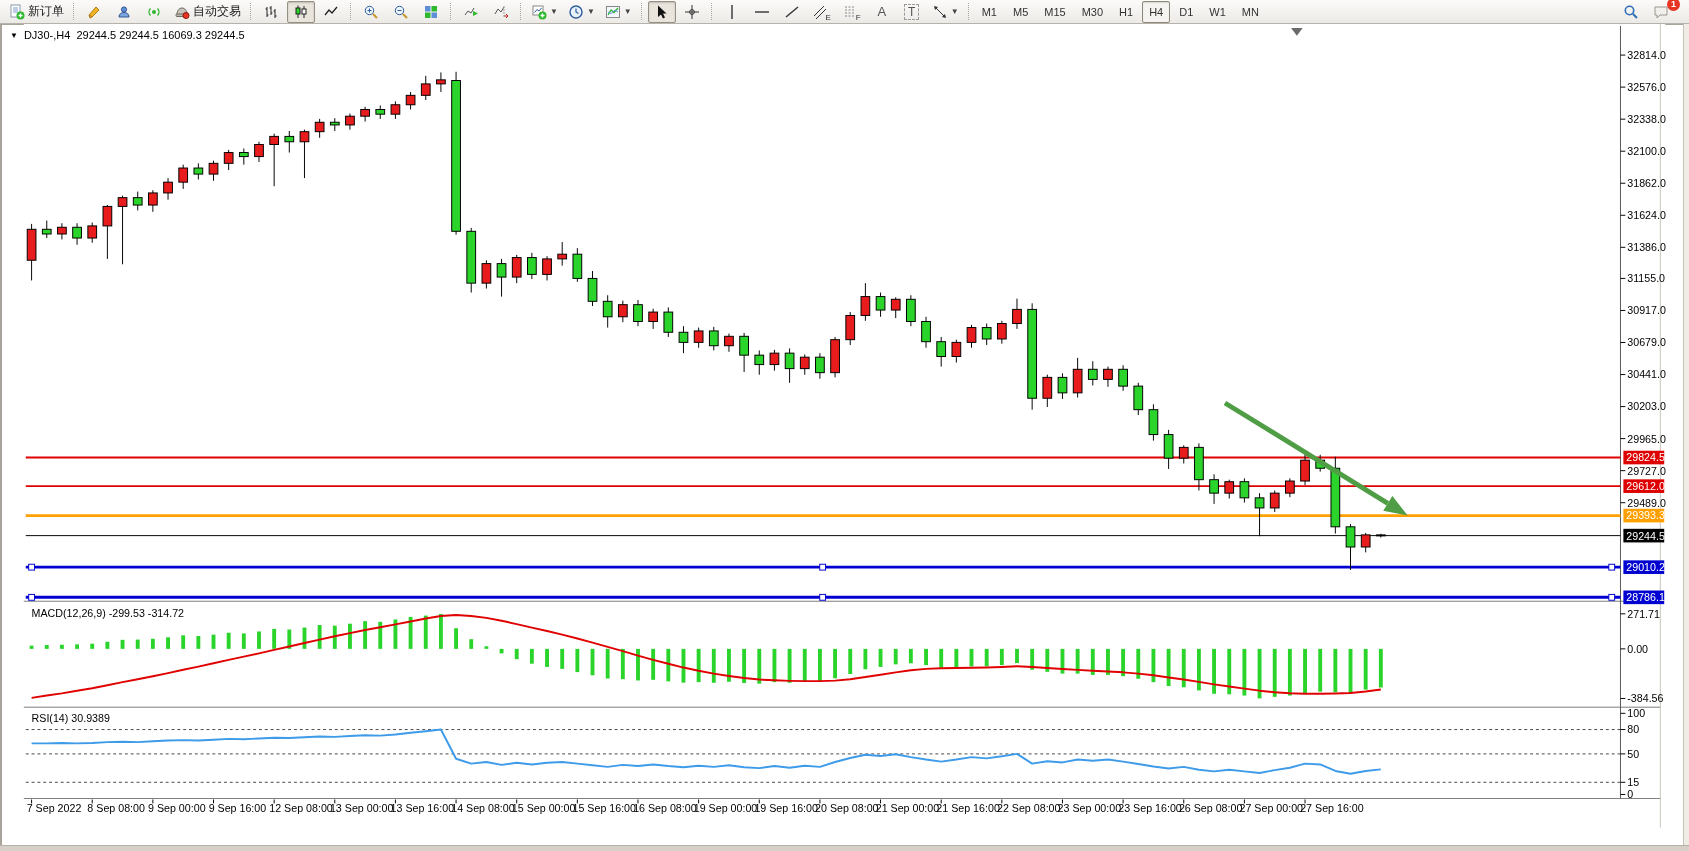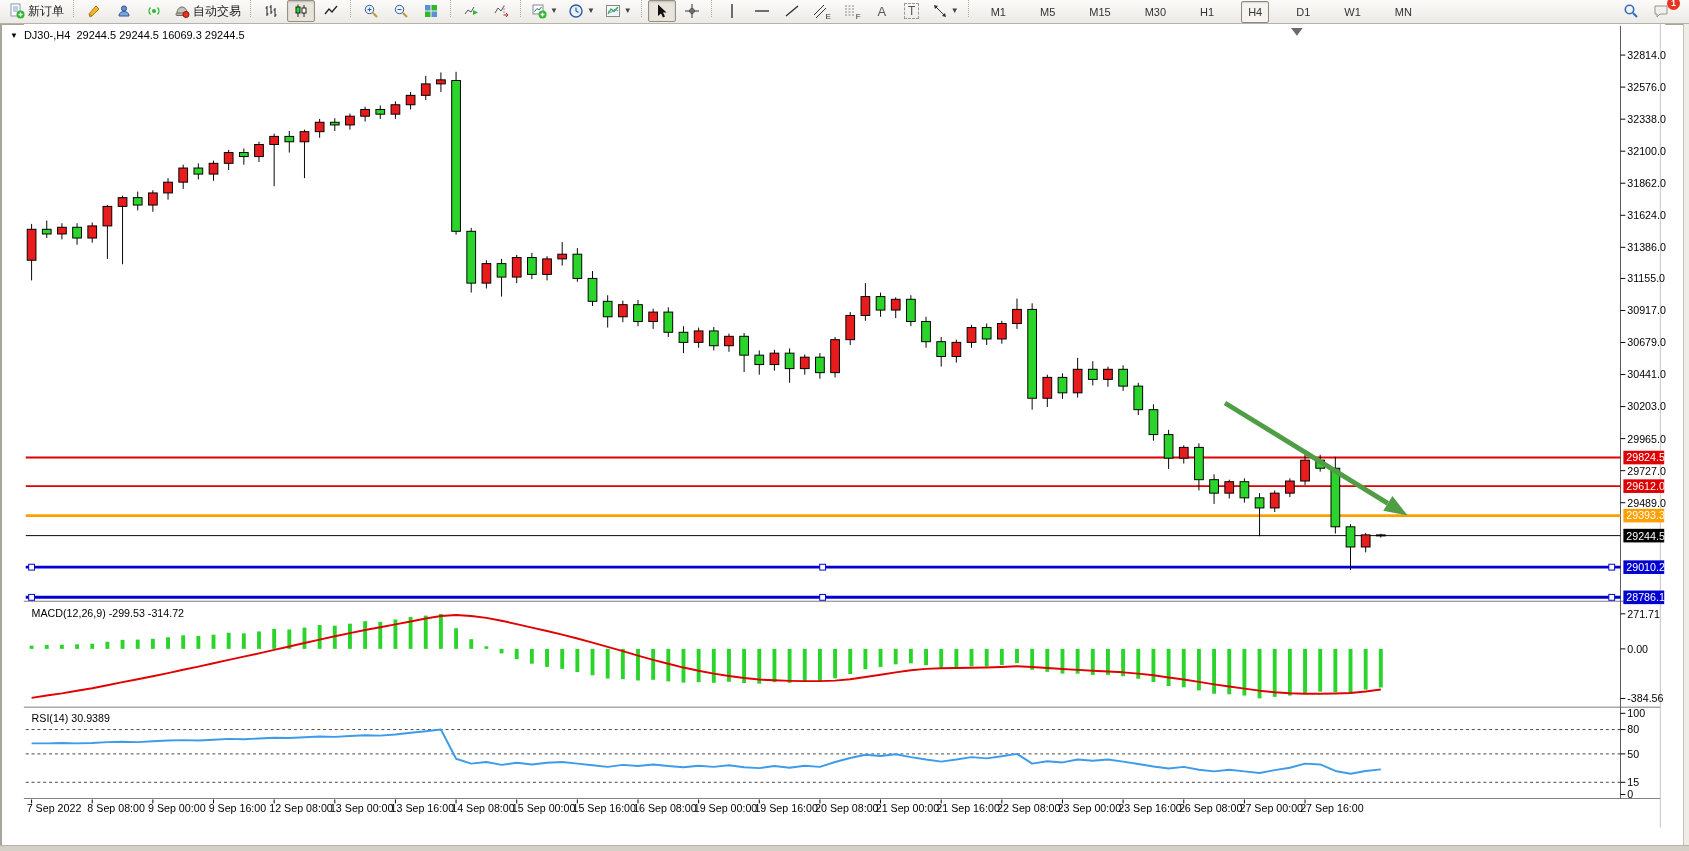--- a/index.html
+++ b/index.html
@@ -1,25 +1,25 @@
 <!DOCTYPE html>
 <html><head>
 <meta charset="utf-8">
 <style>
   html,body{margin:0;padding:0}
   body{width:1689px;height:851px;background:#d4d0c8;font-family:"Liberation Sans",sans-serif;overflow:hidden;position:relative}
   
-  .toolbar{position:absolute;top:0;left:0;width:1689px;height:24px;background:linear-gradient(#fbfaf8,#ecroot 0);background:linear-gradient(#fcfbfa,#eceae6);border-bottom:1px solid #b6b2aa;display:flex;padding-left:4px;box-sizing:border-box;z-index:5}
+  .toolbar{position:absolute;top:0;left:0;width:1689px;height:24px;background:linear-gradient(#fbfaf8,#ecroot 0);background:linear-gradient(#fcfbfa,#eceae6);border-bottom:1px solid #b6b2aa;display:flex;align-items:center;padding-left:4px;box-sizing:border-box;z-index:5}
   .tbtn{height:20px;min-width:20px;display:flex;align-items:center;justify-content:center;gap:3px;padding:0 3px;margin:0 1px;border:1px solid transparent;border-radius:2px;font-size:12px;color:#222;cursor:default;white-space:nowrap}
   .tbtn.pressed{background:#e9e5dd;border-color:#968f83;box-shadow:inset 0 1px 2px rgba(0,0,0,.18)}
   .tbtn .lbl{font-size:12px;color:#1a1a1a}
   .sep{width:1px;height:17px;margin:0 4px;border-left:1px dotted #aaa69e}
   .caret{font-size:8px;color:#444;line-height:1}
   .tf-group{display:flex;align-items:center}
-  .tf-btn{font-size:11px;color:#333;padding:2px 6px;height:16px;line-height:16px;border:1px solid transparent;border-radius:2px;margin:0 10px}
+  .tf-btn{font-size:11px;color:#333;padding:2px 6px;height:16px;line-height:16px;border:1px solid transparent;border-radius:2px;margin:0 1px}
   .tf-btn.active{background:#f6f4f0;border-color:#8f897d;box-shadow:inset 0 1px 1px rgba(0,0,0,.12)}
   .spacer{flex:1}
   .badge{position:absolute;top:-4px;right:-6px;background:#e63522;color:#fff;border-radius:50%;width:13px;height:13px;font-size:9px;line-height:13px;text-align:center;font-weight:bold}
   .chat-wrap{position:relative;margin-right:14px}
   
   .chart-window{position:absolute;top:24px;left:0;width:1689px;height:822px;background:#fff;border-left:2px solid #a8a49c;border-top:1px solid #a8a49c;box-sizing:border-box}
   #chart-svg{position:absolute;top:24px;left:0}
   .chart-header{position:absolute;top:29px;left:10px;font-size:11px;color:#000;z-index:4;display:flex;gap:6px;align-items:center}
   .chart-header .tri{font-size:8px;color:#000}
   .right-strip{position:absolute;top:24px;right:0;width:5px;height:827px;background:#efece6;border-left:1px solid #c6c2ba}

